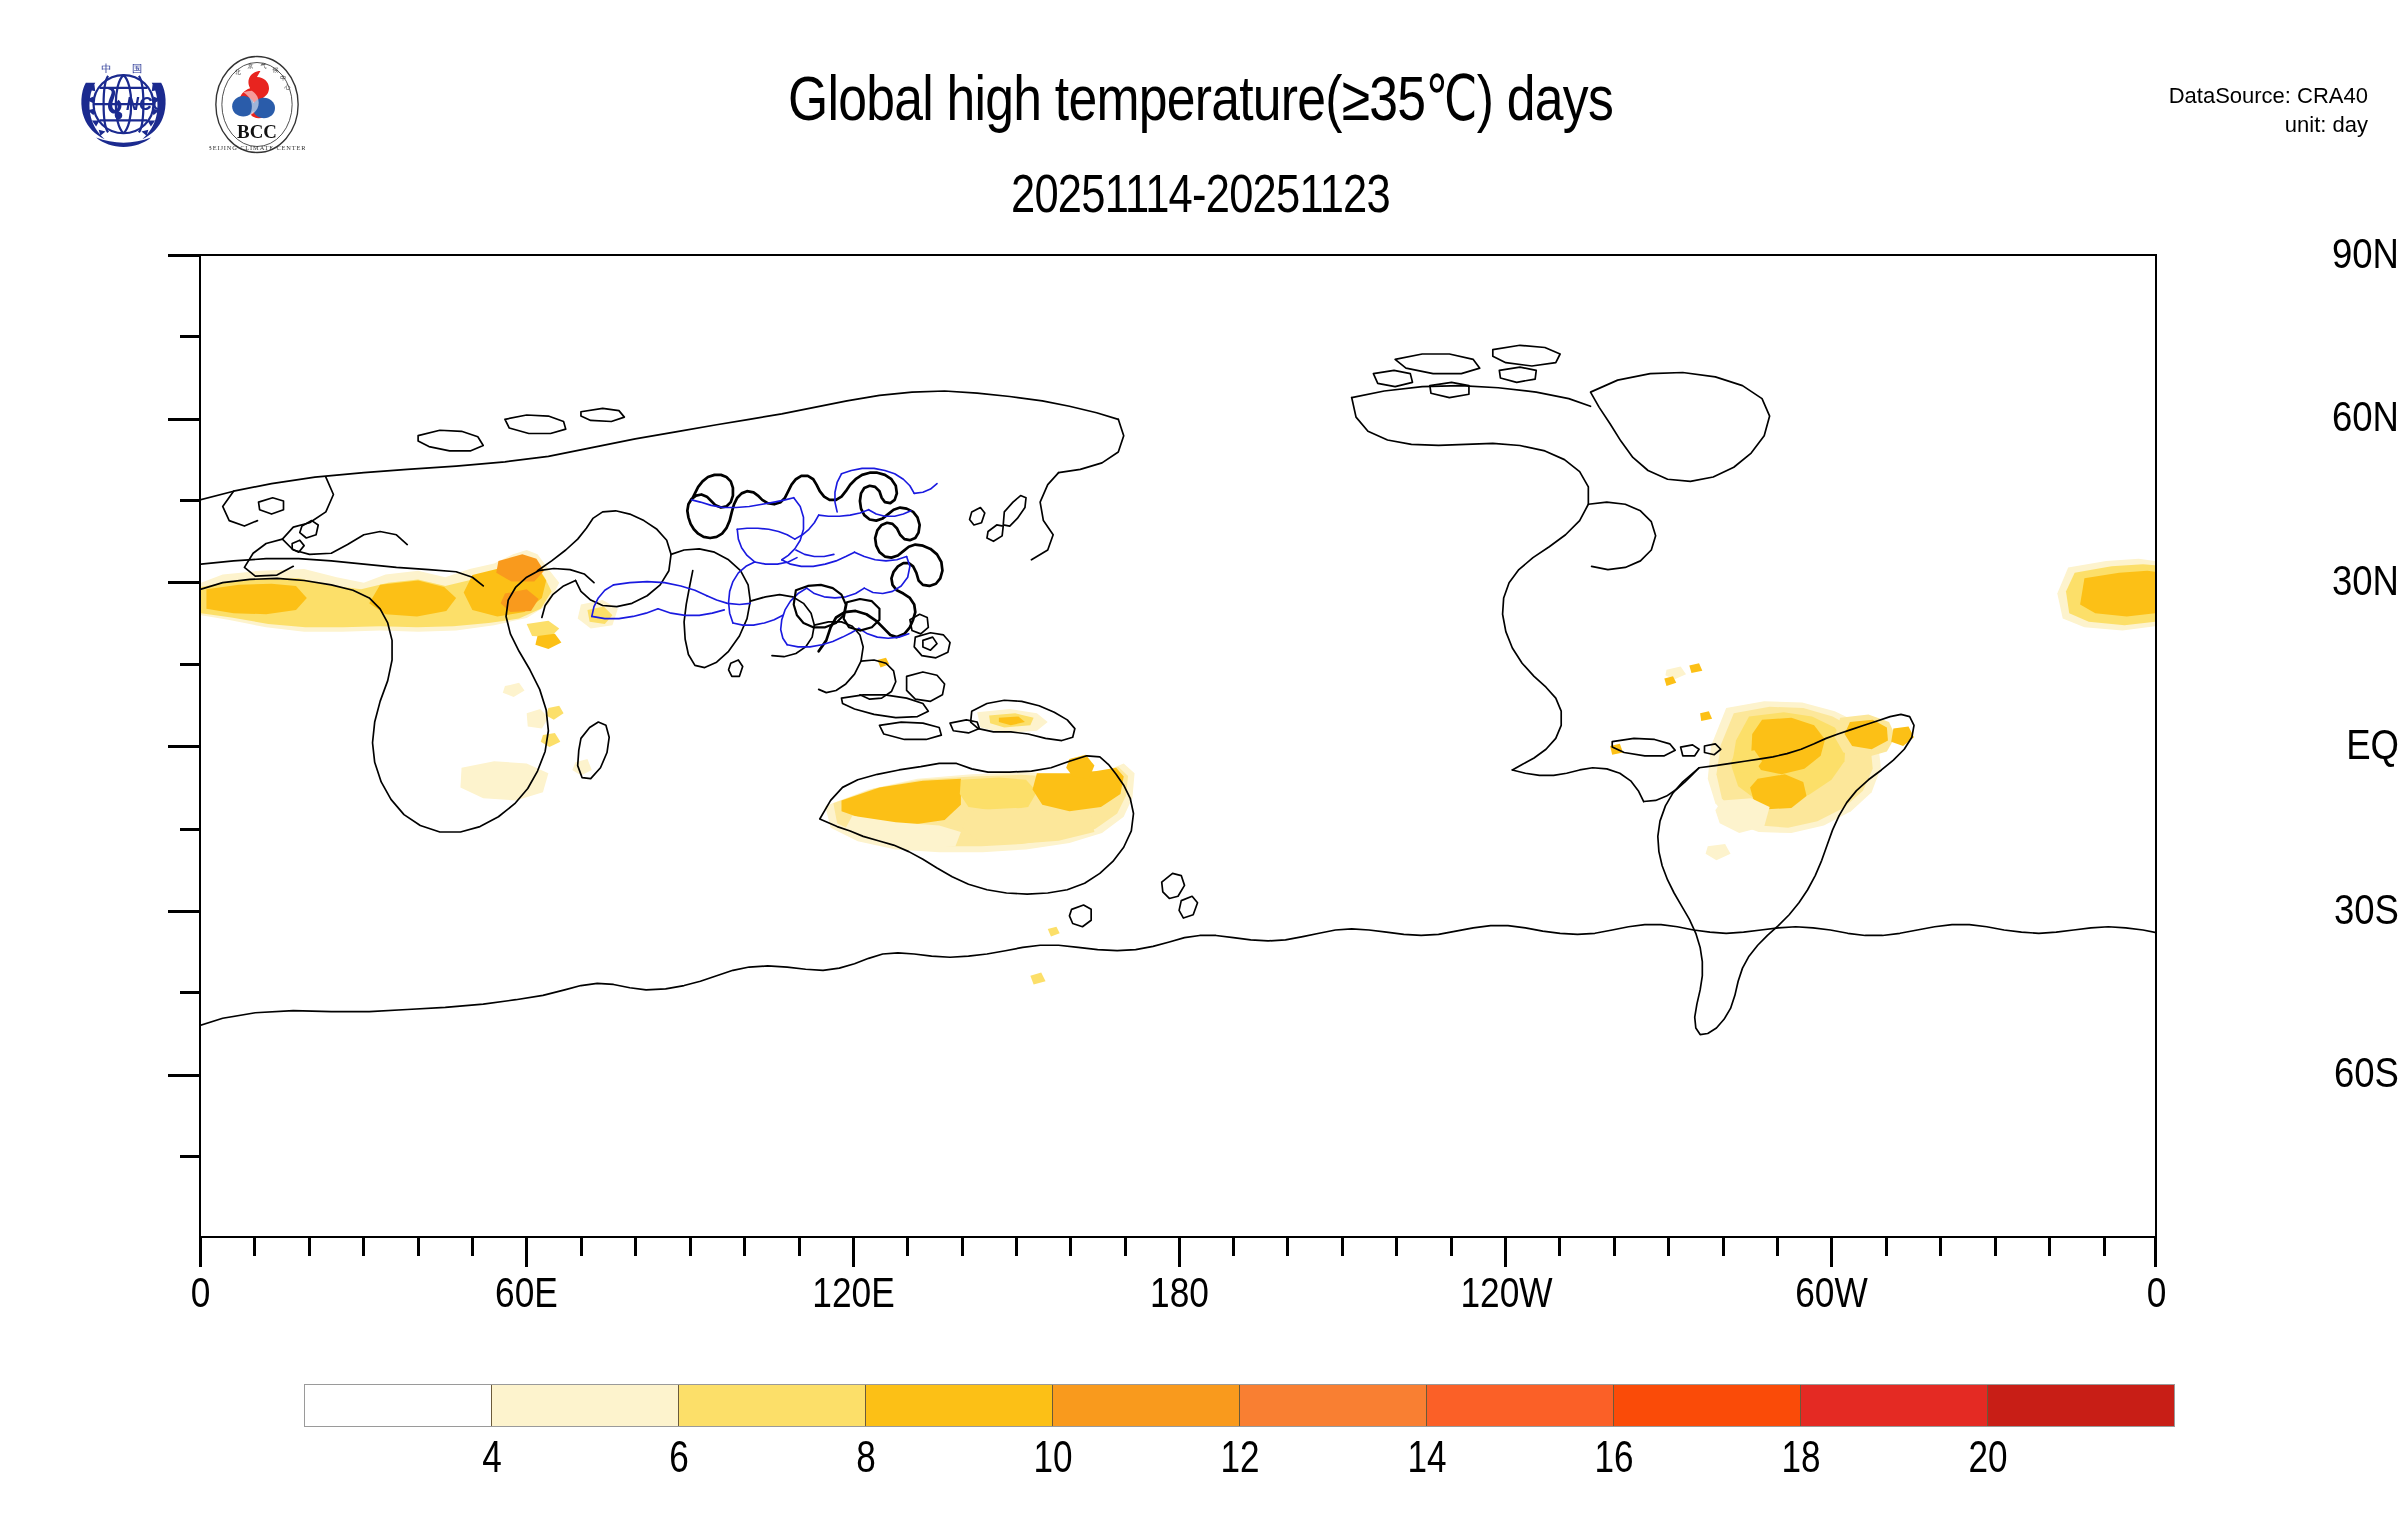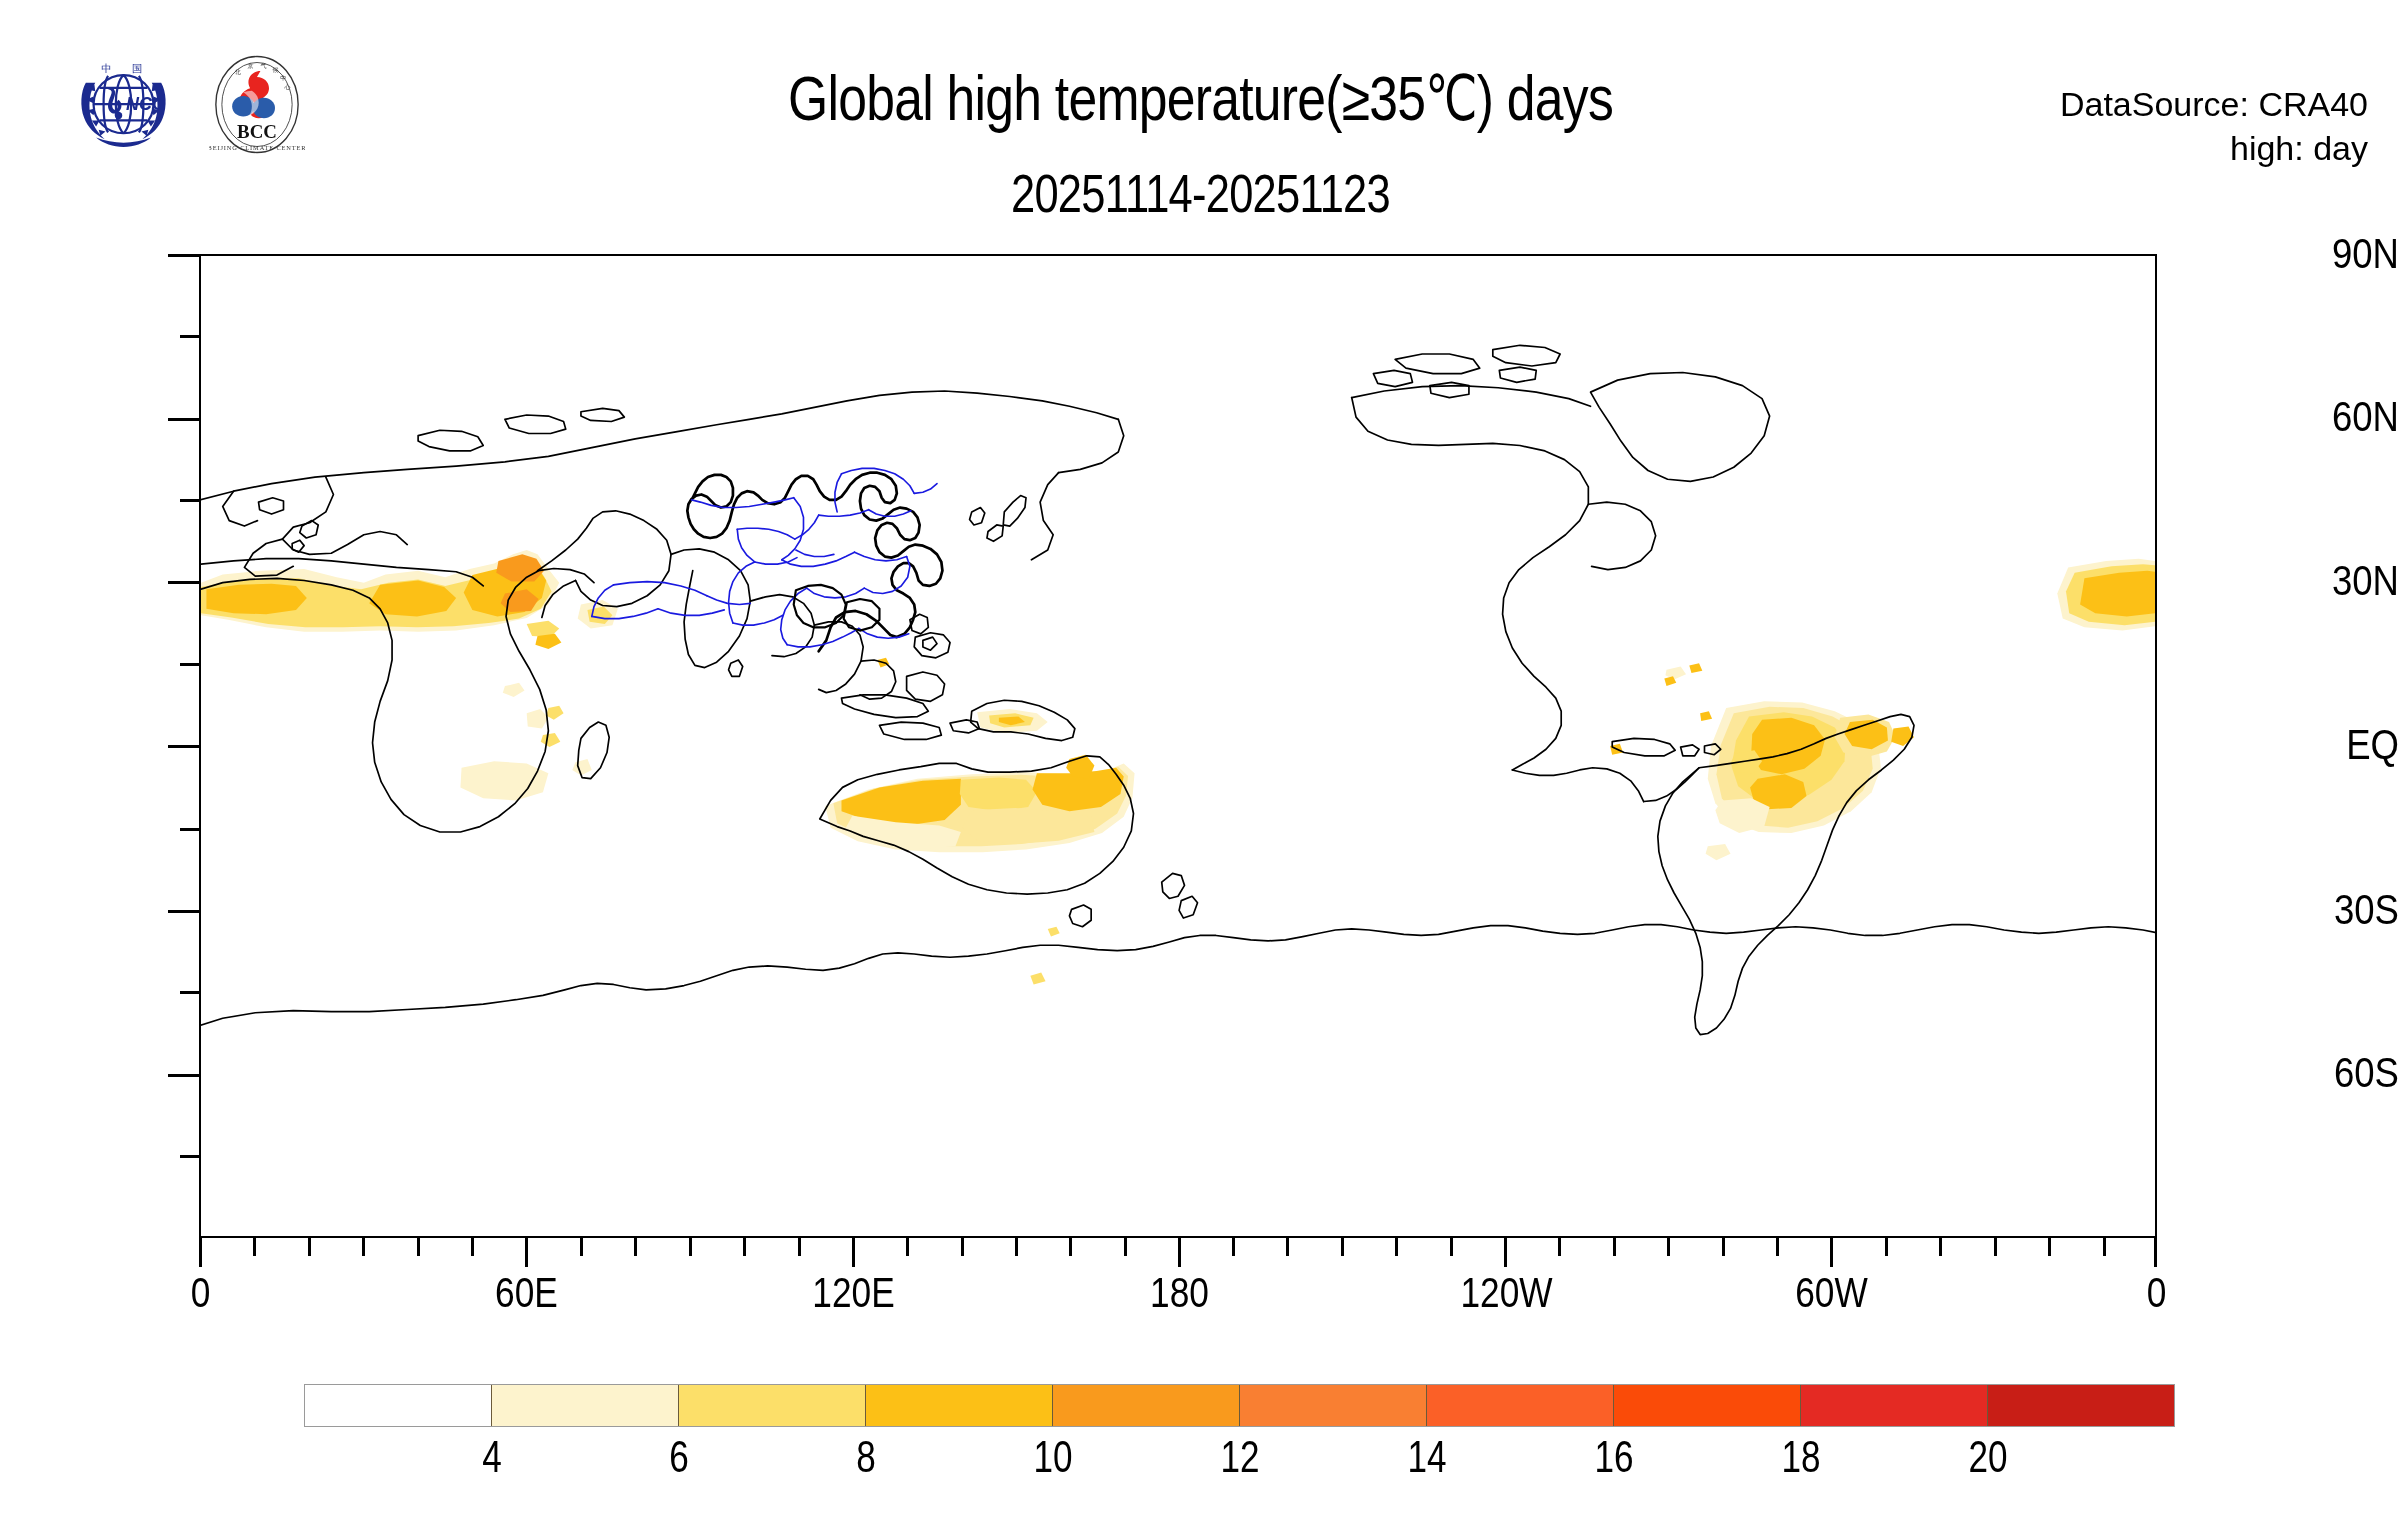--- a/index.html
+++ b/index.html
@@ -13,21 +13,21 @@
   #title{position:absolute;left:0;right:0;top:62px;text-align:center;
          font-size:63px;letter-spacing:-0.9px;
          font-family:"Liberation Sans Narrow","Liberation Sans","DejaVu Sans Condensed",sans-serif;
          transform:scaleX(.82);transform-origin:50% 50%;white-space:nowrap;}
   #subtitle{position:absolute;left:0;right:0;top:163px;text-align:center;
             font-size:53px;letter-spacing:-0.9px;
             font-family:"Liberation Sans Narrow","Liberation Sans","DejaVu Sans Condensed",sans-serif;
             transform:scaleX(.82);transform-origin:50% 50%;white-space:nowrap;}
 
   .meta{position:absolute;right:33px;top:82px;text-align:right;
-        font-size:34px;line-height:1.30;font-family:"Liberation Sans","DejaVu Sans",sans-serif;}
+        font-size:22px;line-height:1.30;font-family:"Liberation Sans","DejaVu Sans",sans-serif;}
 
   #plot{position:absolute;left:199px;top:254px;width:1958px;height:984px;
         border:2.6px solid #000;box-sizing:border-box;background:#fff;}
   #mapsvg{position:absolute;left:0;top:0;width:100%;height:100%;display:block;}
 
   .ylab{position:absolute;right:1.7px;text-align:right;width:180px;
         font-size:43px;line-height:1;
         font-family:"Liberation Sans Narrow","Liberation Sans",sans-serif;
         transform:scaleX(.85);transform-origin:100% 50%;}
   .xlab{position:absolute;text-align:center;width:223px;
@@ -99,21 +99,21 @@
     </g>
     <text x="56" y="113" text-anchor="middle" font-family="Liberation Serif, serif" font-size="7.5" fill="#333" letter-spacing="1">BEIJING CLIMATE CENTER</text>
   </svg>
 </div>
 
 <div id="title">Global high temperature(≥35℃) days</div>
 <div id="subtitle">20251114-20251123</div>
 
 <div class="meta">
   <div>DataSource: CRA40</div>
-  <div>high: day</div>
+  <div>unit: day</div>
 </div>
 
 <div id="plot">
   <svg id="mapsvg" viewBox="0 0 3600 1800" preserveAspectRatio="none">
     <defs>
       <clipPath id="clipall">
           <rect x="0" y="0" width="3600" height="1800"></rect>
         </clipPath>
     </defs>
 

